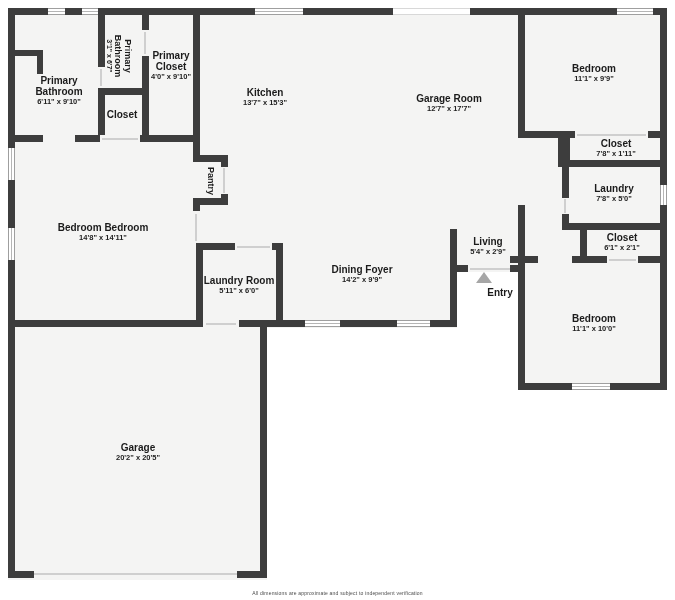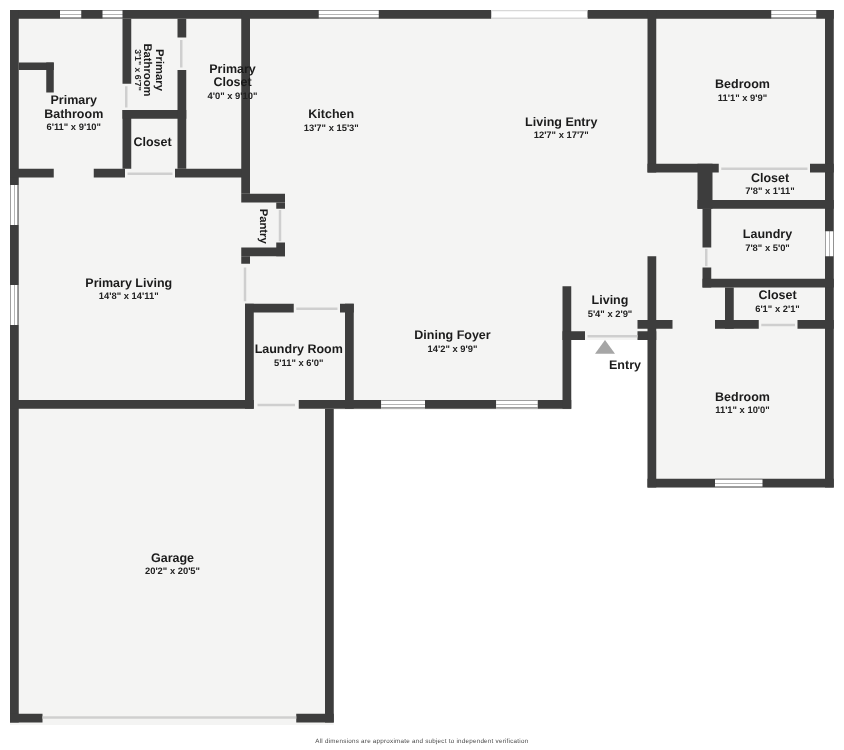--- a/index.html
+++ b/index.html
@@ -115,40 +115,40 @@
   <div id="entry-label" style="left:484px;top:287px;">Entry</div>
 
   <div class="room-label" style="left:59px;top:91px;width:58px;">
     <div class="rname">Primary Bathroom</div>
     <div class="rdims">6'11" x 9'10"</div>
   </div>
   <div class="room-label vert small" style="left:119px;top:56px;width:44px;">
     <div class="rname">Primary Bathroom</div>
     <div class="rdims">3'1" x 6'7"</div>
   </div>
-  <div class="room-label" style="left:186px;top:66px;width:46px;">
+  <div class="room-label" style="left:171px;top:66px;width:46px;">
     <div class="rname">Primary Closet</div>
     <div class="rdims">4'0" x 9'10"</div>
   </div>
   <div class="room-label" style="left:122px;top:114px;width:46px;">
     <div class="rname">Closet</div>
   </div>
   <div class="room-label" style="left:265px;top:97px;width:80px;">
     <div class="rname">Kitchen</div>
     <div class="rdims">13'7" x 15'3"</div>
   </div>
   <div class="room-label" style="left:449px;top:103px;width:80px;">
-    <div class="rname">Living Entry</div>
+    <div class="rname">Garage Room</div>
     <div class="rdims">12'7" x 17'7"</div>
   </div>
   <div class="room-label vert small" style="left:211px;top:181px;width:40px;">
     <div class="rname">Pantry</div>
   </div>
   <div class="room-label" style="left:103px;top:232px;width:110px;">
-    <div class="rname">Primary Living</div>
+    <div class="rname">Bedroom Bedroom</div>
     <div class="rdims">14'8" x 14'11"</div>
   </div>
   <div class="room-label" style="left:239px;top:285px;width:90px;text-align:center;">
     <div class="rname">Laundry Room</div>
     <div class="rdims">5'11" x 6'0"</div>
   </div>
   <div class="room-label" style="left:362px;top:274px;width:90px;">
     <div class="rname">Dining Foyer</div>
     <div class="rdims">14'2" x 9'9"</div>
   </div>

